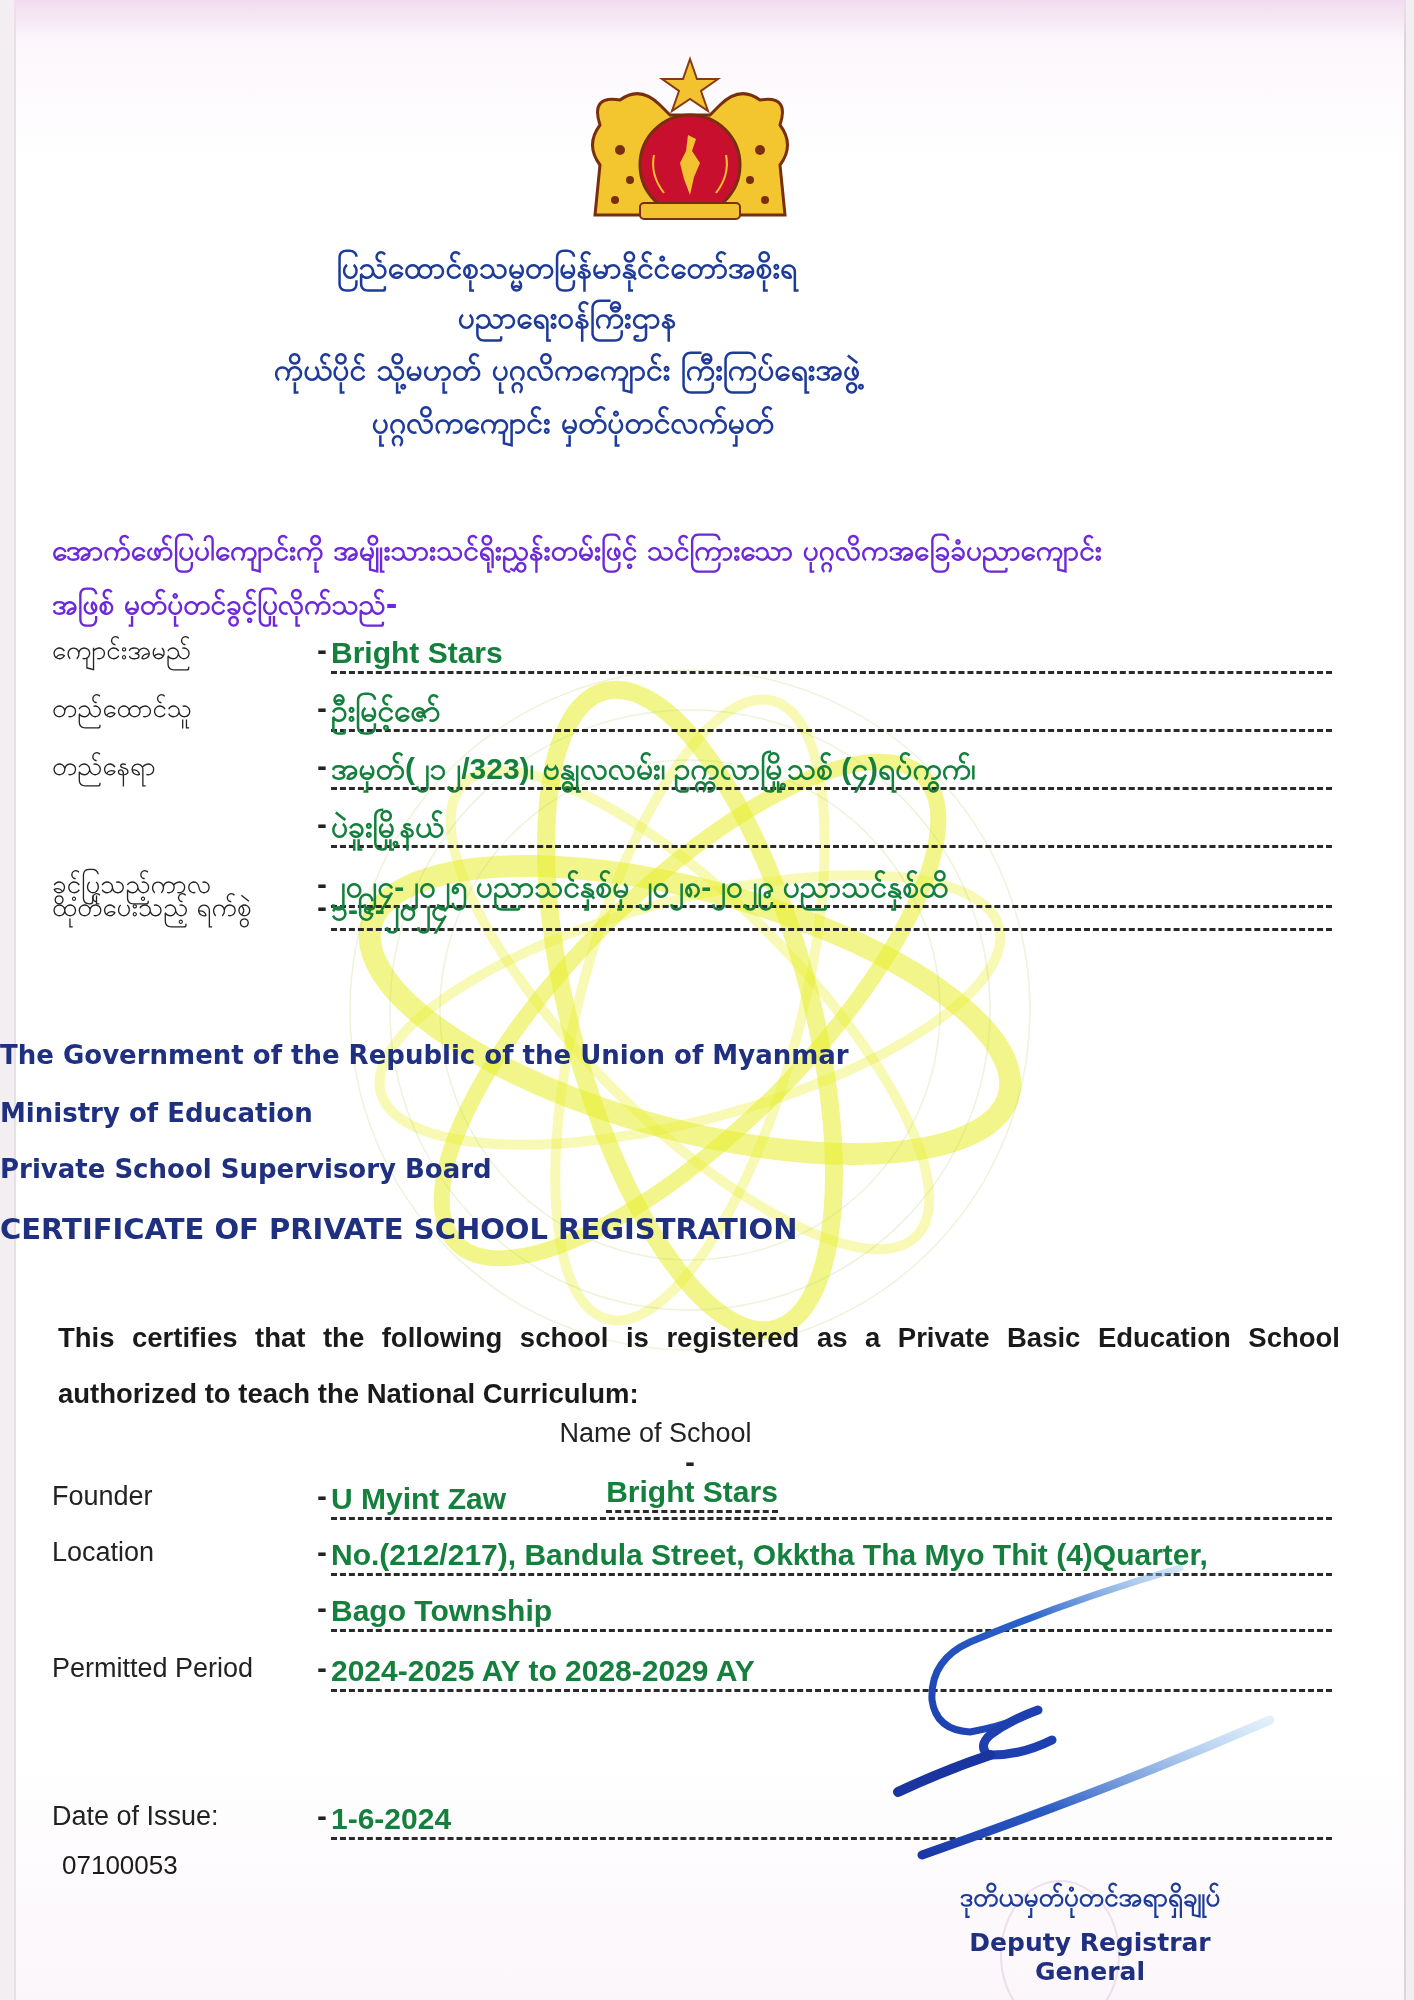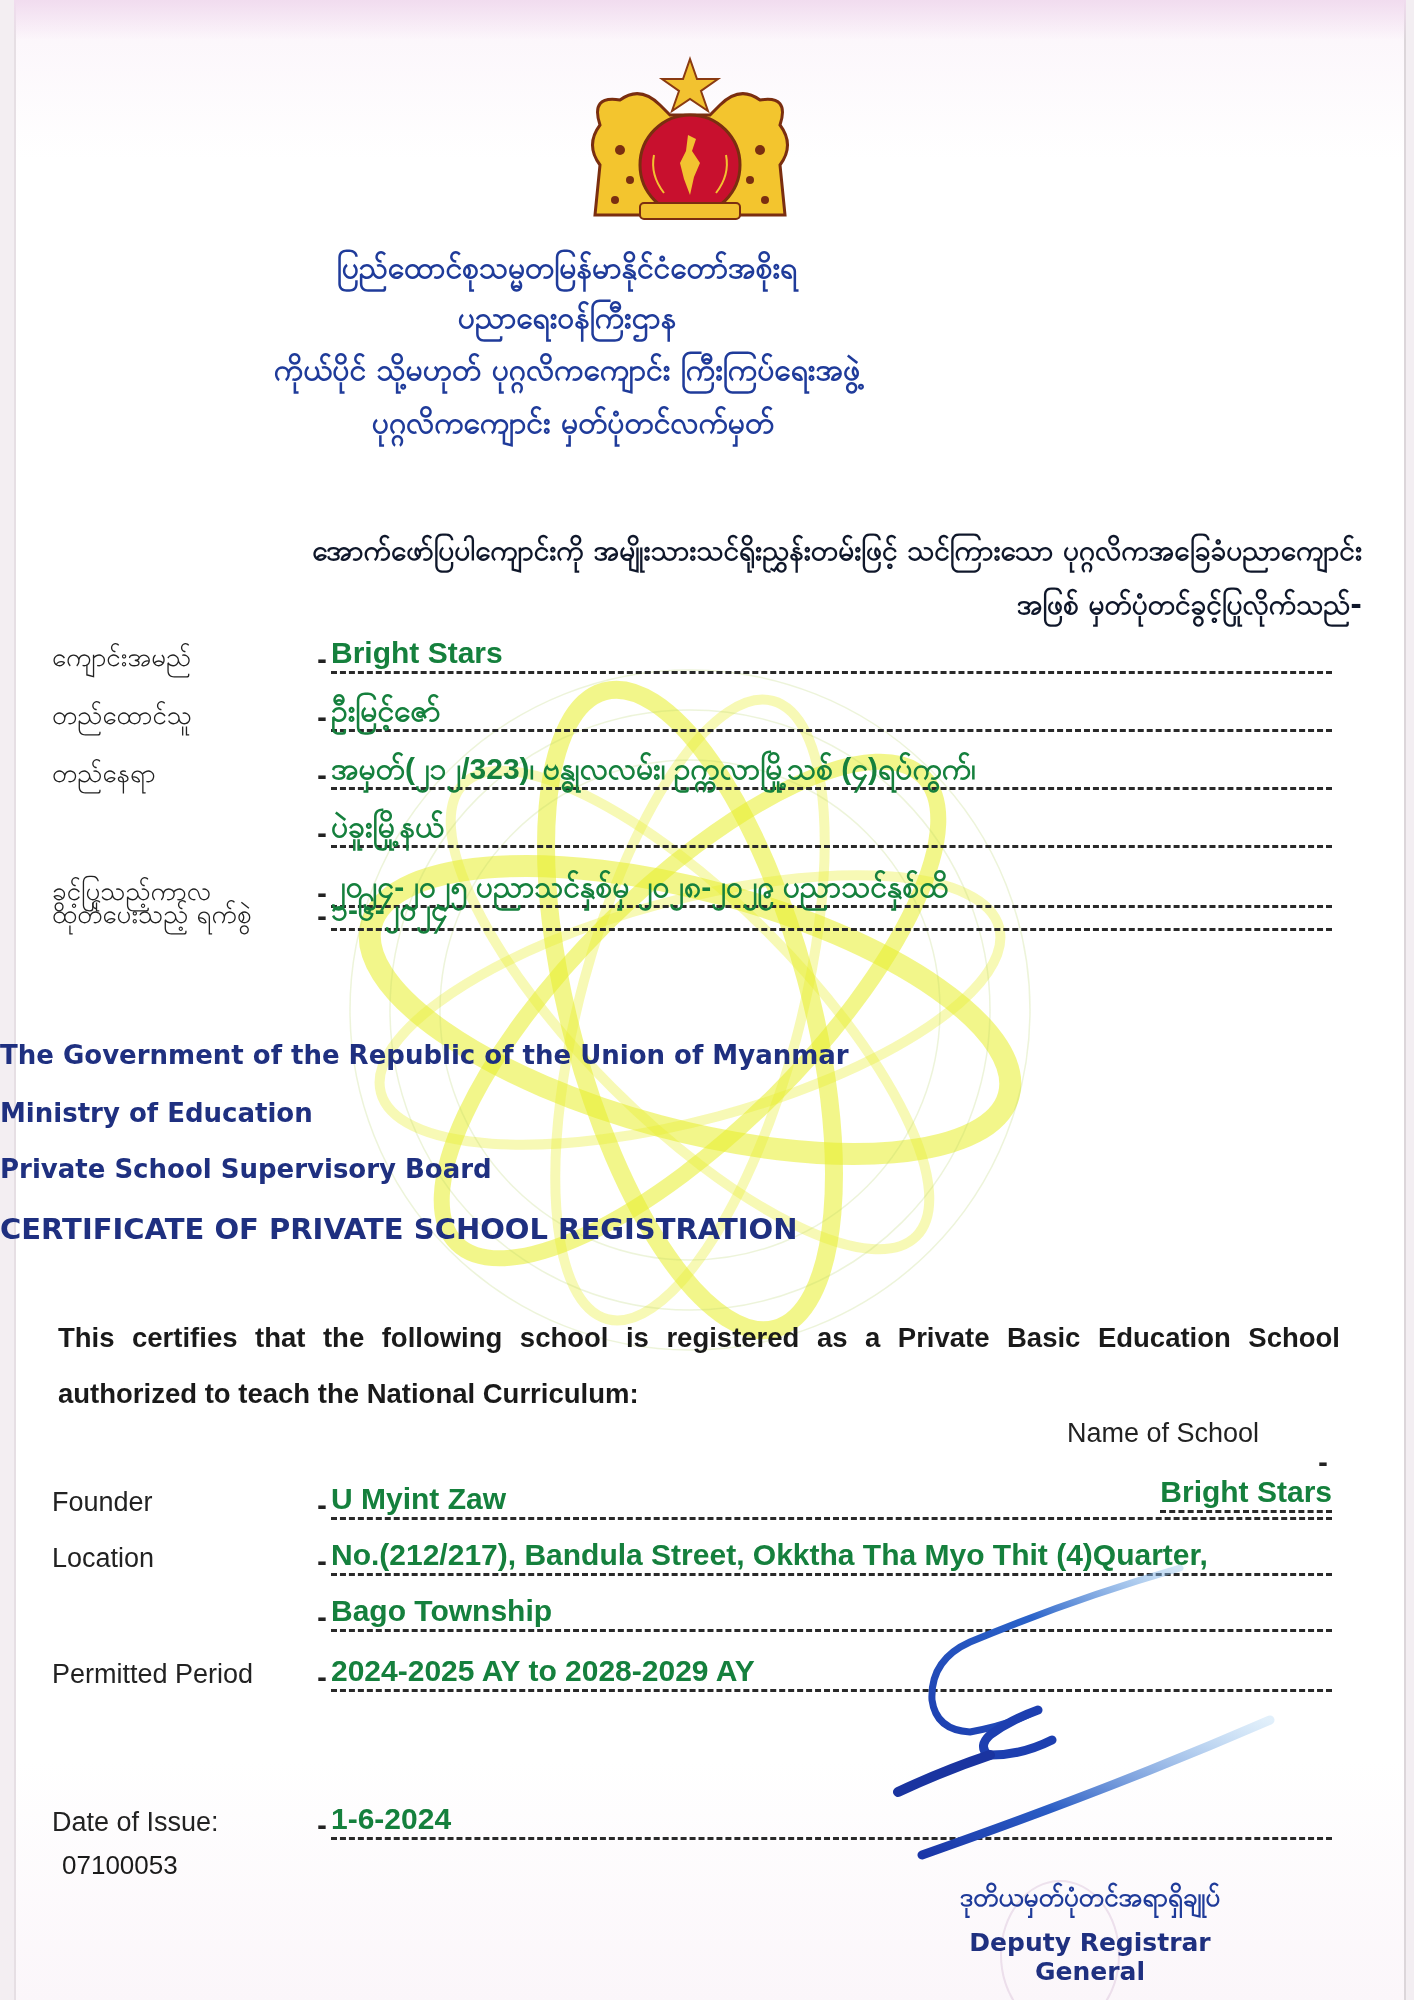--- a/index.html
+++ b/index.html
@@ -43,31 +43,30 @@
       color: #1f3b9a;
       font-size: 30px;
       font-weight: bold;
       line-height: 1.2;
     }
     .mm-intro {
       position: absolute;
       left: 52px; width: 1310px;
       font-size: 28px;
       font-weight: bold;
-      color: #0f172a;
+      color: #6d28d9;
       line-height: 54px;
-      text-align: right;
     }
     .form-row {
       position: absolute;
       left: 52px;
       width: 1280px;
       height: 44px;
       display: flex;
-      align-items: flex-end;
+      align-items: center;
     }
     .form-label {
       width: 265px;
       font-size: 26px;
       color: #222;
       white-space: nowrap;
       line-height: 1;
       padding-bottom: 4px;
     }
     .form-label.en {

